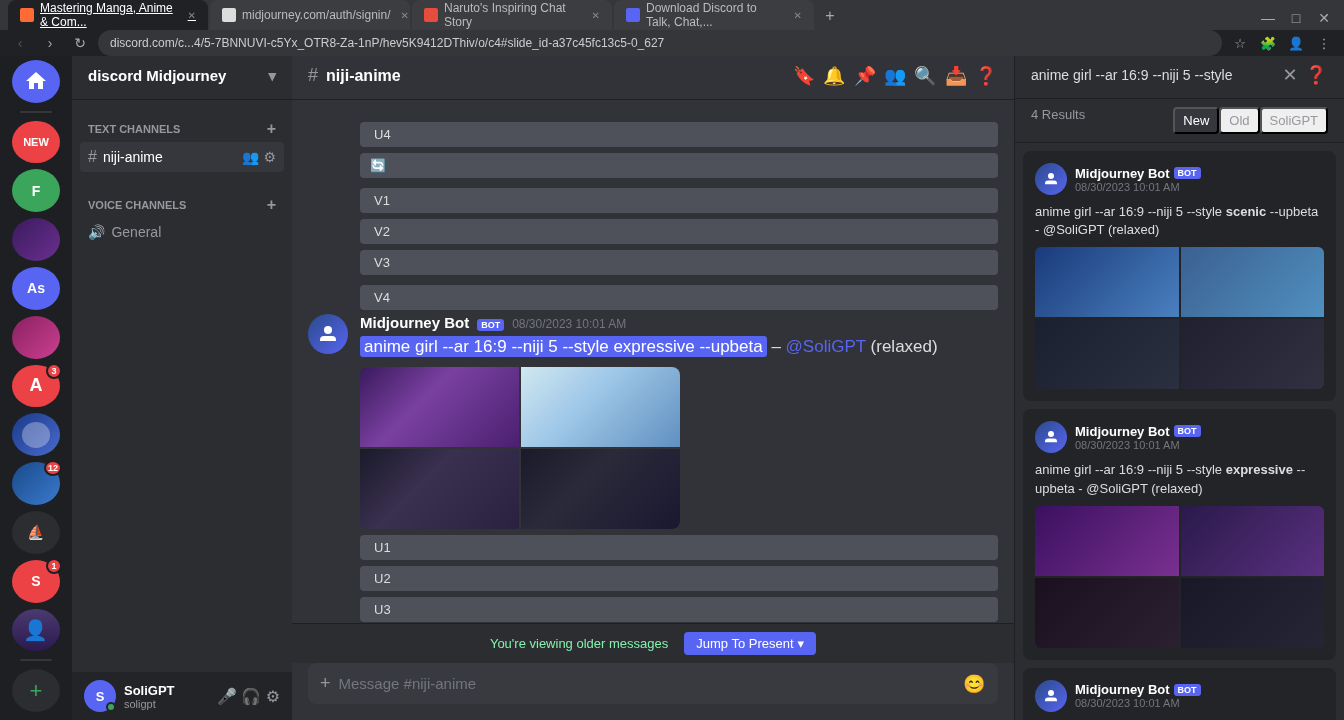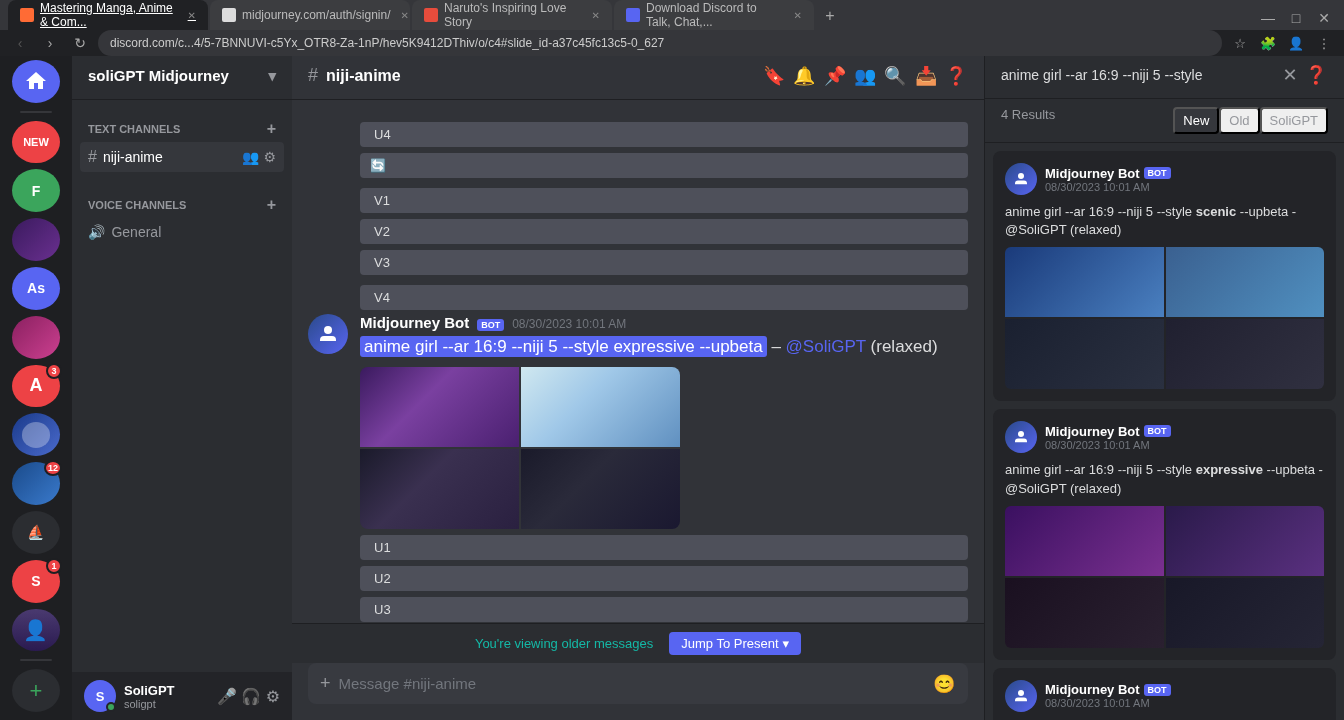--- a/index.html
+++ b/index.html
@@ -69,32 +69,32 @@
     .message-text { color: #dcddde; font-size: 17px; line-height: 1.4; }
     .message-text .user-mention { color: #5865f2; }
     .image-grid { display: grid; grid-template-columns: 1fr 1fr; gap: 2px; max-width: 320px; border-radius: 8px; overflow: hidden; margin-top: 8px; }
     .anime-img-placeholder { width: 100%; height: 80px; background: linear-gradient(135deg, #2a1a3e 0%, #4a2060 50%, #2a1a3e 100%); display: flex; align-items: center; justify-content: center; color: #9980d0; font-size: 10px; }
     .button-row { display: flex; gap: 6px; margin-top: 6px; flex-wrap: wrap; flex-direction: column; }
     .action-btn { background: #4e505a; color: #dcddde; border: none; border-radius: 4px; padding: 5px 14px; font-size: 13px; cursor: pointer; display: flex; align-items: center; gap: 4px; }
     .action-btn.icon-btn { padding: 5px 10px; }
 
     
     .older-messages-bar { display: flex; align-items: center; justify-content: center; gap: 16px; padding: 8px; background: #2b2d31; border-top: 1px solid #1e1f22; flex-shrink: 0; }
-    .older-messages-text { color: #14b8a6; font-size: 13px; }
+    .older-messages-text { color: #86efac; font-size: 13px; }
     .jump-to-present { background: #5865f2; color: #fff; border: none; border-radius: 4px; padding: 4px 12px; font-size: 13px; cursor: pointer; display: flex; align-items: center; gap: 4px; }
 
     
     .message-input-area { padding: 0 16px 16px; flex-shrink: 0; }
     .message-input-wrapper { background: #383a40; border-radius: 8px; display: flex; align-items: center; padding: 0 12px; gap: 8px; }
     .input-icon { color: #96989d; font-size: 18px; cursor: pointer; flex-shrink: 0; }
     .message-input { flex: 1; background: transparent; border: none; outline: none; color: #f97316; font-size: 15px; padding: 12px 0; }
     .message-input::placeholder { color: #72767d; }
 
     
-    .search-panel { width: 360px; background: #2b2d31; display: flex; flex-direction: column; flex-shrink: 0; border-left: 1px solid #1e1f22; }
+    .search-panel { width: 330px; background: #2b2d31; display: flex; flex-direction: column; flex-shrink: 0; border-left: 1px solid #1e1f22; }
     .search-header { display: flex; align-items: center; justify-content: space-between; padding: 12px 16px; border-bottom: 1px solid #1e1f22; }
     .search-filter-bar { display: flex; gap: 0; padding: 8px 16px; border-bottom: 1px solid #1e1f22; }
     .search-filter-btn { color: #96989d; font-size: 13px; cursor: pointer; padding: 4px 8px; border-radius: 4px; }
     .search-filter-btn.active { color: #fff; background: #35373c; }
     .search-results-count { color: #96989d; font-size: 13px; padding: 8px 16px; }
     .search-results { flex: 1; overflow-y: auto; padding: 8px; display: flex; flex-direction: column; gap: 8px; }
     .search-result-item { background: #232428; border-radius: 8px; padding: 12px; cursor: pointer; }
     .result-author { display: flex; align-items: center; gap: 8px; margin-bottom: 8px; }
     .result-avatar { width: 32px; height: 32px; border-radius: 50%; background: #5865f2; display: flex; align-items: center; justify-content: center; font-size: 12px; flex-shrink: 0; }
     .result-meta { display: flex; flex-direction: column; }
@@ -141,21 +141,21 @@
       <span>Mastering Manga, Anime &amp; Com...</span>
       <span class="tab-close">✕</span>
     </div>
     <div class="tab">
       <div class="tab-favicon" style="background:#ddd;"></div>
       <span>midjourney.com/auth/signin/</span>
       <span class="tab-close">✕</span>
     </div>
     <div class="tab">
       <div class="tab-favicon" style="background:#e74c3c;"></div>
-      <span>Naruto's Inspiring Love Story</span>
+      <span>Naruto's Inspiring Chat Story</span>
       <span class="tab-close">✕</span>
     </div>
     <div class="tab">
       <div class="tab-favicon" style="background:#5865f2;"></div>
       <span>Download Discord to Talk, Chat,...</span>
       <span class="tab-close">✕</span>
     </div>
     <div class="new-tab-btn">+</div>
     <div style="margin-left:auto; display:flex; gap:4px; align-items:center;">
       <div class="nav-btn">—</div>
@@ -230,21 +230,21 @@
       <div style="width:100%;height:100%;background:linear-gradient(180deg,#4a3a70,#2a1a50);display:flex;align-items:center;justify-content:center;font-size:20px;">👤</div>
     </div>
 
     <div class="server-divider"></div>
 
     <div class="add-server">+</div>
   </div>
 
   <div class="channel-sidebar">
     <div class="server-name-bar">
-      <span>soliGPT Midjourney</span>
+      <span>discord Midjourney</span>
       <span style="color:#96989d;">▾</span>
     </div>
 
     <div class="channel-section">
       <div class="channel-section-header">
         <span>TEXT CHANNELS</span>
         <span style="font-size:16px;">+</span>
       </div>
       <div class="channel-item active">
         <span class="channel-hash">#</span>

